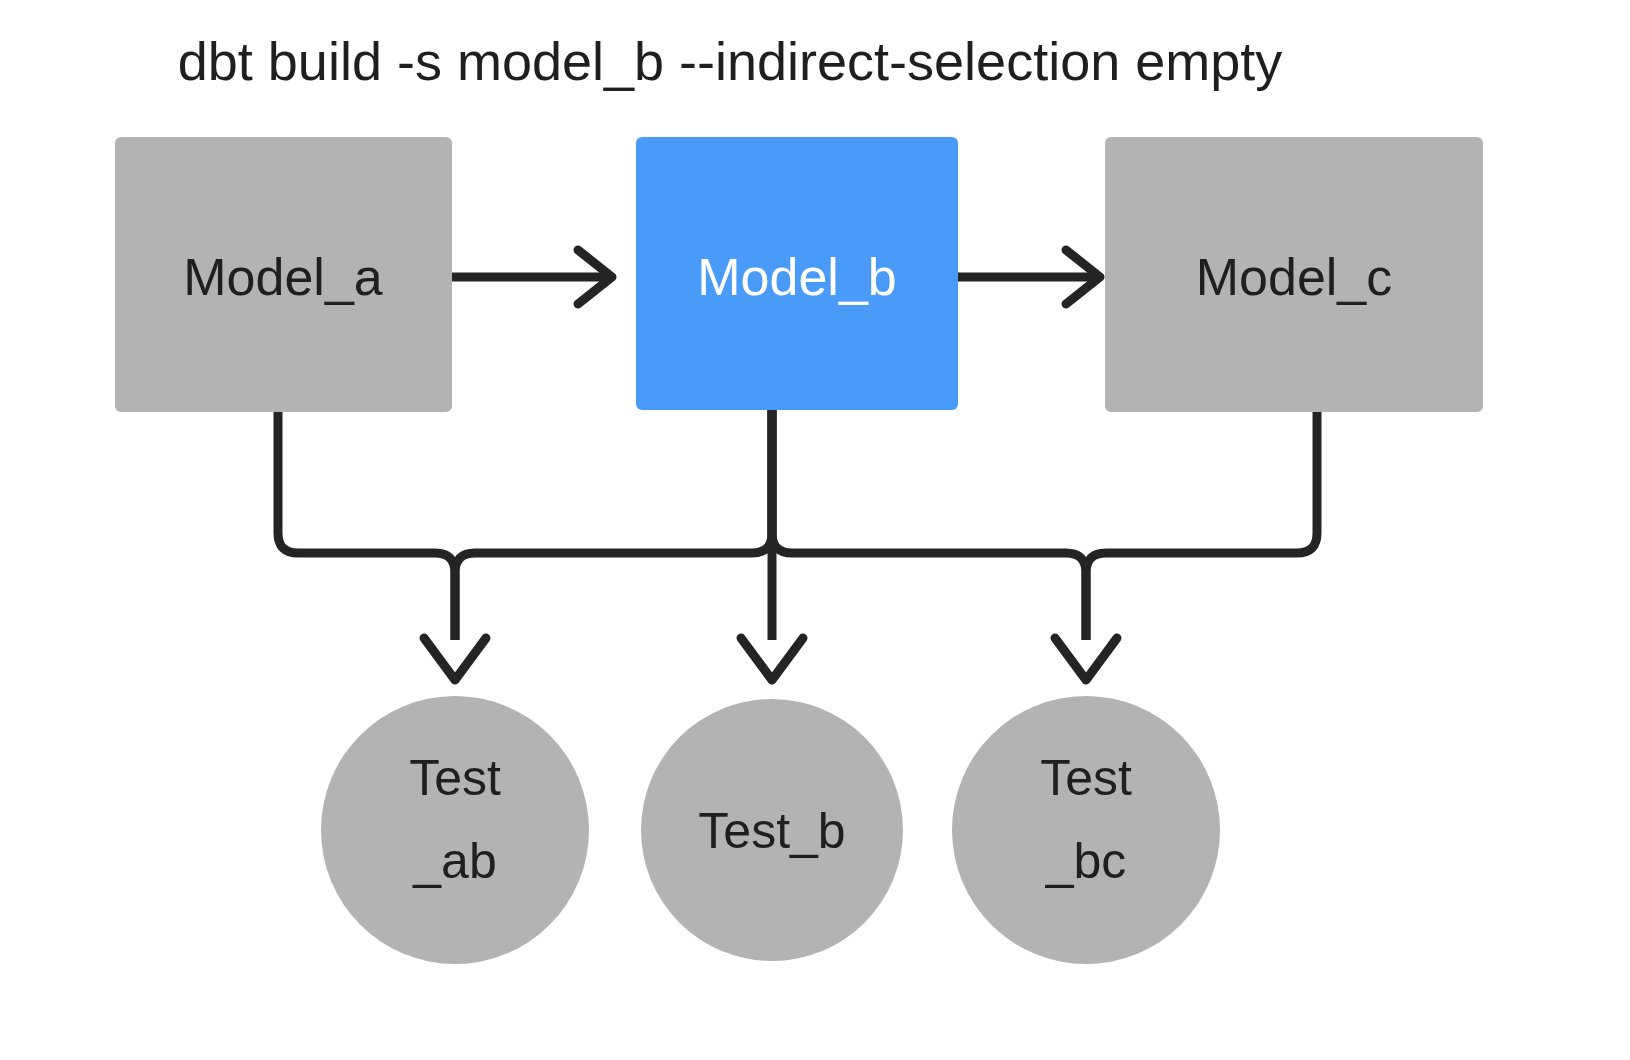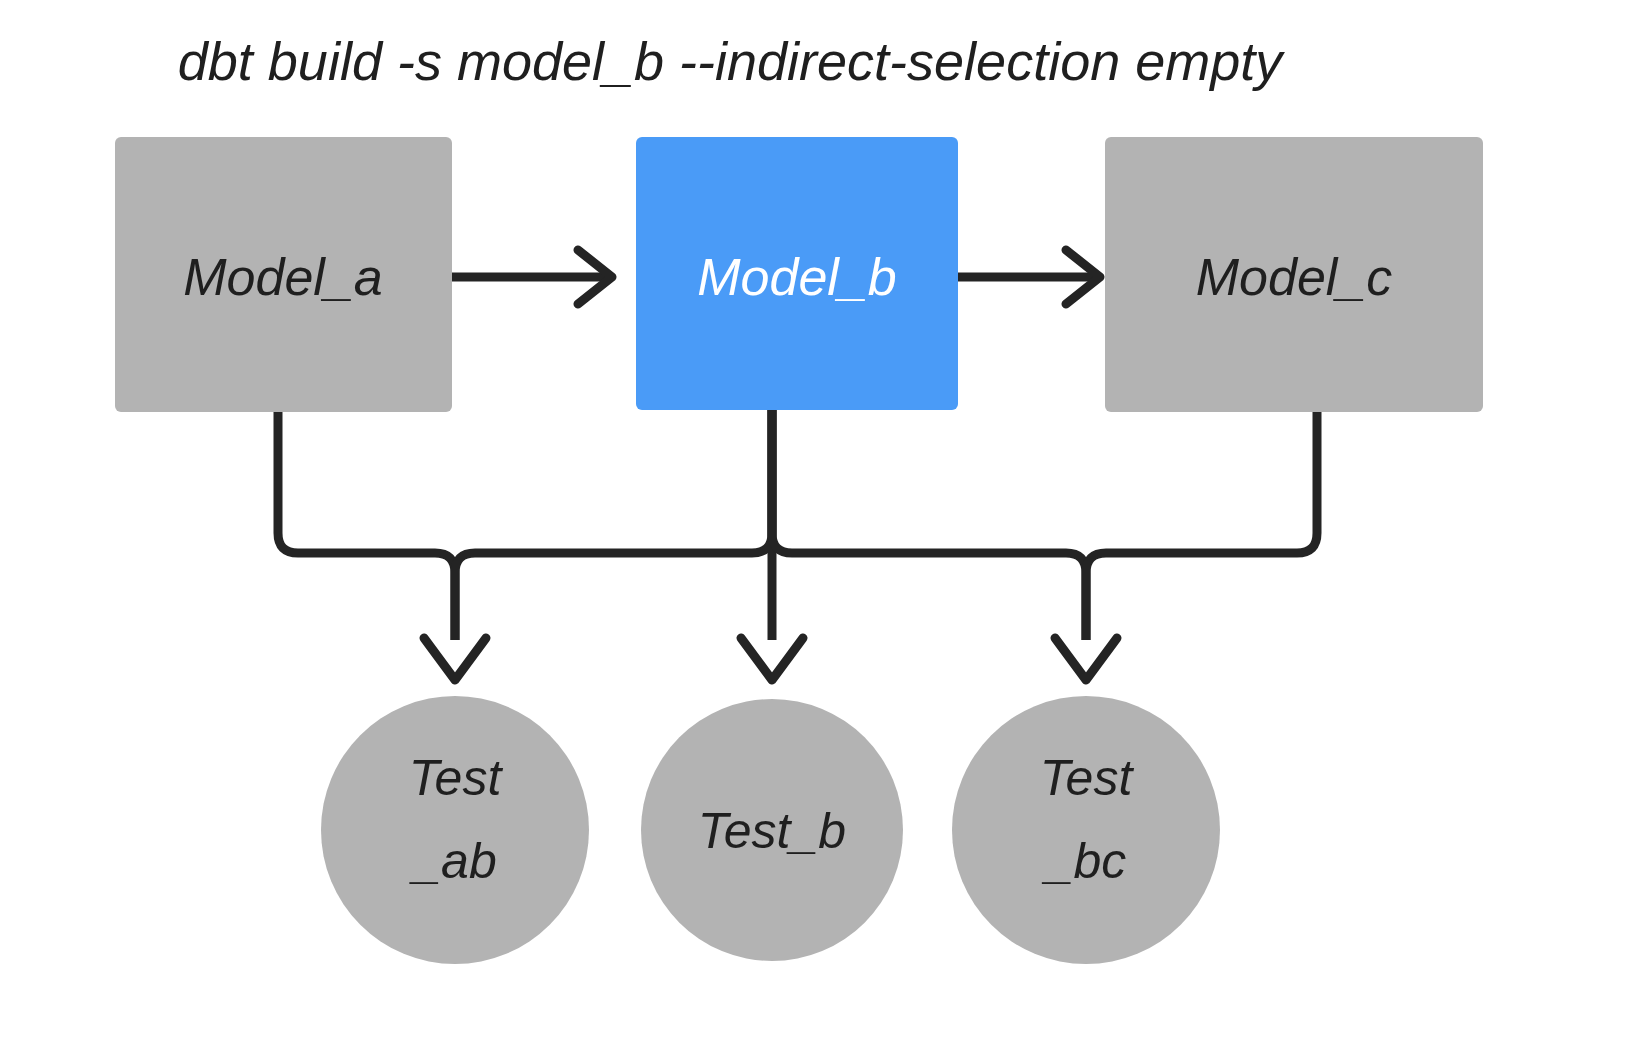--- a/index.html
+++ b/index.html
@@ -11,21 +11,20 @@
     width: 1630px;
     height: 1060px;
     overflow: hidden;
     font-family: "Liberation Sans", sans-serif;
   }
   #diagram-root {
     position: relative;
     width: 1630px;
     height: 1060px;
     background: #ffffff;
-    font-style: italic;
   }
   svg#diagram-svg {
     position: absolute;
     top: 0;
     left: 0;
     width: 1630px;
     height: 1060px;
     display: block;
   }
   .node-box-label,

